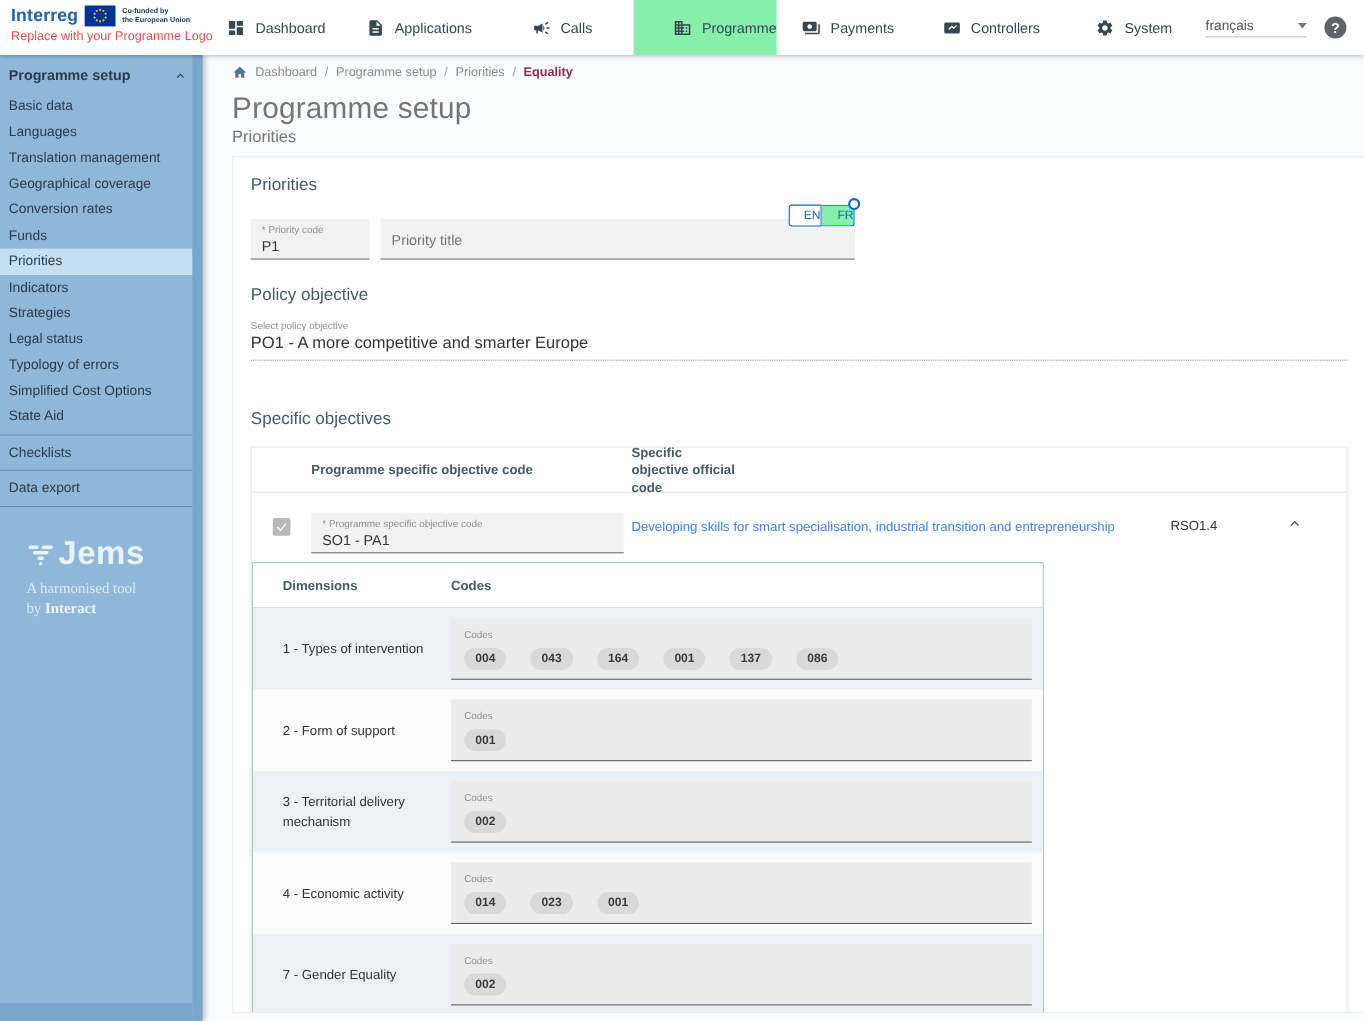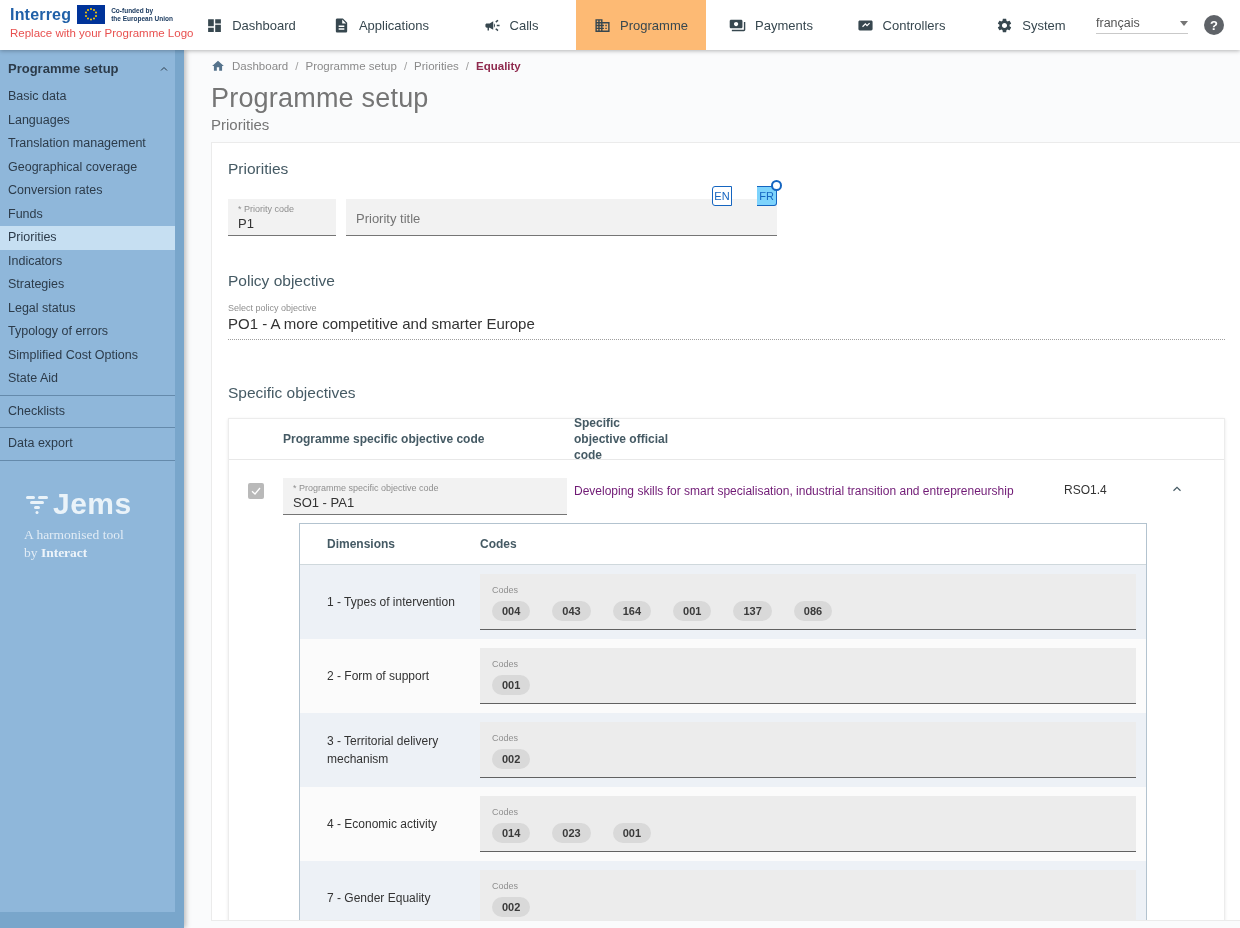--- a/index.html
+++ b/index.html
@@ -11,21 +11,21 @@
     display:flex; box-shadow:0 1px 4px rgba(0,0,0,.28); z-index:20; }
   .logo-block { width:186px; padding:5px 8px 4px 10px; }
   .logo-row { display:flex; align-items:center; gap:6px; }
   .brand { color:#2060a8; font-weight:700; font-size:16px; letter-spacing:.2px; }
   .eu-flag { width:28px; height:19px; background:#003399; flex:0 0 auto; }
   .cofunded { font-size:6.5px; color:#16365c; font-weight:700; line-height:1.2; }
   .replace-text { color:#e8504f; font-size:11.5px; margin-top:3px; white-space:nowrap; }
   .nav { flex:1; display:flex; height:50px; }
   .nav-item { flex:1; display:flex; align-items:center; justify-content:center; gap:9px;
     font-size:13px; color:#37474f; cursor:pointer; white-space:nowrap; }
-  .nav-item.active { background:#fdba74; }
+  .nav-item.active { background:#86efac;justify-content:flex-end; }
   .nav-item svg { width:17px; height:17px; fill:#37474f; flex:0 0 auto; }
   .lang { width:92px; align-self:center; position:relative; }
   .lang-inner { display:flex; align-items:center; justify-content:space-between;
     border-bottom:1px solid #c9c9c9; padding-bottom:3px; font-size:12.5px; color:#555; cursor:pointer; }
   .caret { width:0; height:0; border-left:4px solid transparent; border-right:4px solid transparent;
     border-top:5px solid #757575; }
   .help { width:52px; display:flex; align-items:center; justify-content:center; }
   .help-circle { width:20px; height:20px; border-radius:50%; background:#5f6368; color:#fff;
     font-size:13px; font-weight:700; display:flex; align-items:center; justify-content:center; cursor:pointer; }
 
@@ -67,49 +67,49 @@
   .fields-row { margin-top:21px; display:flex; gap:10px; width:549px; position:relative; }
   .m-field { background:#f2f2f2; border-bottom:1px solid #757575; padding:5px 10px 4px 10px; height:37px; }
   .m-label { display:block; font-size:9px; color:#8f8f8f; }
   .m-field input { width:100%; border:none; outline:none; background:transparent;
     font-family:inherit; font-size:13px; color:#333; padding:0; margin-top:2px; }
   .code-field { width:108px; }
   .title-field { flex:1; padding-top:10px; }
   .title-field input::placeholder { color:#757575; opacity:1; }
 
   .toggle { position:absolute; top:-13px; right:0; display:flex; }
-  .toggle-btn { width:20px; height:20px; border:1px solid #1565c0; font-size:11px; color:#1565c0;
-    text-align:center; line-height:18px; background:#fff; cursor:pointer;margin-left:25px; }
+  .toggle-btn { width:30px; height:20px; border:1px solid #1565c0; font-size:11px; color:#1565c0;
+    text-align:right; line-height:18px; background:#fff; cursor:pointer; }
   .toggle-btn.first { border-radius:3px 0 0 3px; }
-  .toggle-btn.last { border-radius:0 3px 3px 0; border-left:none; background:#7dd3fc; position:relative; }
+  .toggle-btn.last { border-radius:0 3px 3px 0; border-left:none; background:#86efac; position:relative; }
   .toggle-badge { position:absolute; top:-7px; right:-6px; width:11px; height:11px;
     background:#fff; border:2px solid #1565c0; border-radius:50%; }
 
-  .policy-block { margin-top:36px; }
+  .policy-block { margin-top:24px; }
   .policy-field { margin-top:13px; padding-bottom:7px; border-bottom:1px dotted #9e9e9e; width:997px; }
   .policy-value { font-size:15px; color:#333; margin-top:2px; }
 
   .specific-block { margin-top:44px; }
   .obj-table { margin-top:16px; width:997px; border:1px solid #ececec;
     box-shadow:0 1px 3px rgba(0,0,0,.10); background:#fff; }
   .obj-header { display:flex; align-items:center; height:41px; border-bottom:1px solid #e8e8e8;
     font-size:12px; font-weight:700; color:#455a64; }
   .oc1 { width:54px; } .oc2 { width:291px; } .oc3 { width:490px; } .oc4 { width:100px; line-height:1.35; }
   .oc5 { flex:1; }
   .obj-row { display:flex; align-items:center; padding:6px 0 8px 0; }
   .cb { width:16px; height:16px; background:#b9b9b9; border-radius:2px; margin-left:19px;
     display:flex; align-items:center; justify-content:center; }
   .cb svg { width:12px; height:12px; stroke:#fff; stroke-width:2.5; fill:none; }
   .obj-code-field { width:284px;margin-top:12px; }
-  .obj-title { font-size:12px; color:#701a75; padding-right:20px; }
+  .obj-title { font-size:12px; color:#3b82f6; padding-right:20px; }
   .obj-official { font-size:12px; color:#333; }
   .chev { cursor:pointer; padding-left:6px; }
   .chev svg { width:14px; height:14px; stroke:#455a64; fill:none; stroke-width:2; }
 
-  .dims-table { margin-left:70px; margin-bottom:14px; width:848px; border:1px solid #b3c3cf; background:#fff; }
+  .dims-table { margin-bottom:14px; width:720px; border:1px solid #b3c3cf; background:#fff; }
   .dims-header { display:flex; align-items:center; height:41px; border-bottom:1px solid #cfd8dc;
     font-size:12px; font-weight:700; color:#455a64; }
   .dc1 { width:180px; padding-left:27px; } .dc2 { flex:1; }
   .dim-row { display:flex; align-items:center; min-height:66px; }
   .dim-row.alt { background:#edf1f6; }
   .dim-row.plain { background:#fbfbfb; }
   .dim-name { width:180px; padding-left:27px; font-size:12px; color:#333; line-height:1.5; }
   .codes-field { flex:1; margin:9px 10px 9px 0; background:#ececec;
     border-bottom:1px solid #616161; padding:5px 10px 8px 12px; }
   .codes-label { font-size:9px; color:#8f8f8f; }

